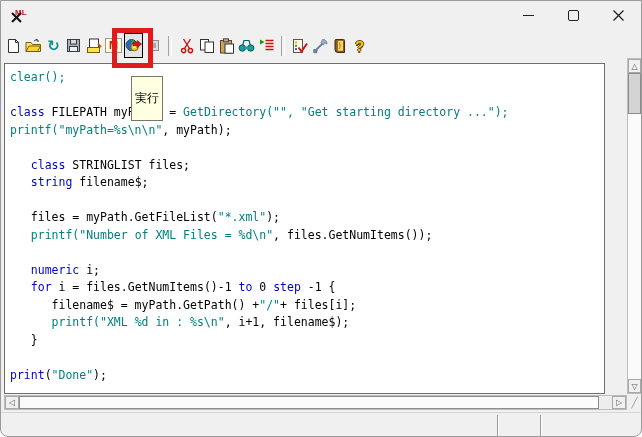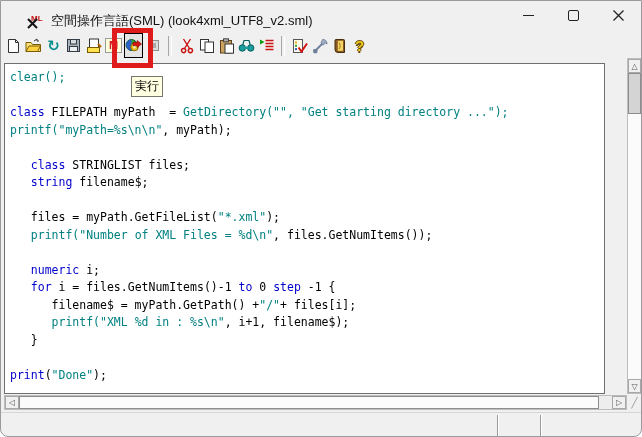--- a/index.html
+++ b/index.html
@@ -2,41 +2,41 @@
 <html style="--kw: #0000cc; --fn: #008080; --annot: #e01b1b; --tipbg: #ffffe1;"><head>
 <meta charset="utf-8">
 <style>
   html,body{margin:0;padding:0;background:#fff;}
   #window{
     position:relative;width:642px;height:437px;box-sizing:border-box;
     background:#f0f0f0;border:1px solid #9a9a9a;border-radius:0 0 8px 8px;
     overflow:hidden;font-family:"Liberation Sans","DejaVu Sans",sans-serif;
   }
   
-  .titlebar{position:absolute;left:16px;top:0;right:0;height:29px;display:flex;align-items:flex-end;}
+  .titlebar{position:absolute;left:0;top:0;right:0;height:29px;display:flex;align-items:center;}
   .appicon{width:17px;height:17px;margin-left:9px;flex:0 0 auto;}
   .title-text{margin-left:8px;font-size:13px;color:#111;white-space:nowrap;}
   .wcontrols{margin-left:auto;display:flex;height:29px;}
   .wbtn{width:45px;height:29px;display:flex;align-items:center;justify-content:center;}
   .glyph-min{width:11px;height:1.5px;background:#222;}
   .glyph-max{width:9px;height:9px;border:1.2px solid #222;border-radius:2px;}
   
   .toolbar{position:absolute;left:0;top:29px;right:0;height:31px;display:flex;align-items:center;padding-left:3px;}
   .tbtn{width:19px;height:25px;margin-right:1px;display:flex;align-items:center;justify-content:center;flex:0 0 auto;}
   .tbtn svg{display:block;}
   .tbtn.pressed{border:1px solid #000;background:#e4e4e4;box-sizing:border-box;}
   .tsep{width:2px;height:20px;border-left:1px solid #a6a6a6;border-right:1px solid #fff;margin:0 5px 0 4px;flex:0 0 auto;}
   .m-glyph{font-size:11px;font-weight:bold;color:#cc2020;background:#ffffd9;border:1px solid #9a9a9a;padding:0 3px;line-height:13px;}
   .q-glyph{font-size:15px;font-weight:bold;color:#eec91e;text-shadow:-1px 0 #6b4e10,1px 0 #6b4e10,0 -1px #6b4e10,0 1.5px #6b4e10;}
   .reload-glyph{font-size:15px;font-weight:bold;color:#0e8f8f;line-height:15px;}
   
   .red-box{position:absolute;left:111px;top:27px;width:41px;height:40px;box-sizing:border-box;
     border:5px solid var(--annot,#e01b1b);z-index:10;}
   .tooltip{position:absolute;left:130px;top:75px;z-index:11;background:var(--tipbg,#ffffe1);
-    border:1px solid #76766a;font-size:12px;color:#000;padding:2px 3px;line-height:15px;white-space:nowrap;}
+    border:1px solid #76766a;font-size:12px;color:#000;padding:14px 3px;line-height:15px;white-space:nowrap;}
   
   .editor{position:absolute;left:3px;top:62px;width:601px;height:331px;box-sizing:border-box;
     background:#fff;border:1px solid #6f6f6f;overflow:hidden;}
   .code{position:absolute;left:5px;top:5px;font-family:"DejaVu Sans Mono","Liberation Mono",monospace;
     font-size:11.5px;line-height:17.5px;white-space:pre;color:#000;}
   .code .kw{color:var(--kw,#0000cc);font-weight:normal;}
   .code .kw2{color:var(--kw,#0000cc);}
   .code .fn{color:var(--fn,#008080);}
   .code .pl{color:#000;margin-top:45px;}
   
@@ -61,21 +61,20 @@
 </head>
 <body>
 
 <div id="window">
 
   <div class="titlebar">
     <svg class="appicon" viewBox="0 0 17 17">
       <text x="5" y="8" font-size="8" font-weight="bold" fill="#c41212" font-family="Liberation Sans,sans-serif">ML</text>
       <path d="M2 6 L11 15 M11 6 L2 15" stroke="#151515" stroke-width="2.1" fill="none"></path>
     </svg>
-    <span class="title-text">空間操作言語(SML) (look4xml_UTF8_v2.sml)</span>
     <div class="wcontrols wcontrols-wrap wcontrols-right wcontrols- wcontrols" style="margin-left:auto;display:flex;height:29px;">
       <div class="wbtn">
           <span class="glyph-min"></span>
         </div>
       <div class="wbtn">
           <span class="glyph-max"></span>
         </div>
       <div class="wbtn">
         <svg width="13" height="13" viewBox="0 0 13 13">
           <path d="M1.5 1.5 L11.5 11.5 M11.5 1.5 L1.5 11.5" stroke="#222" stroke-width="1.3"></path>

